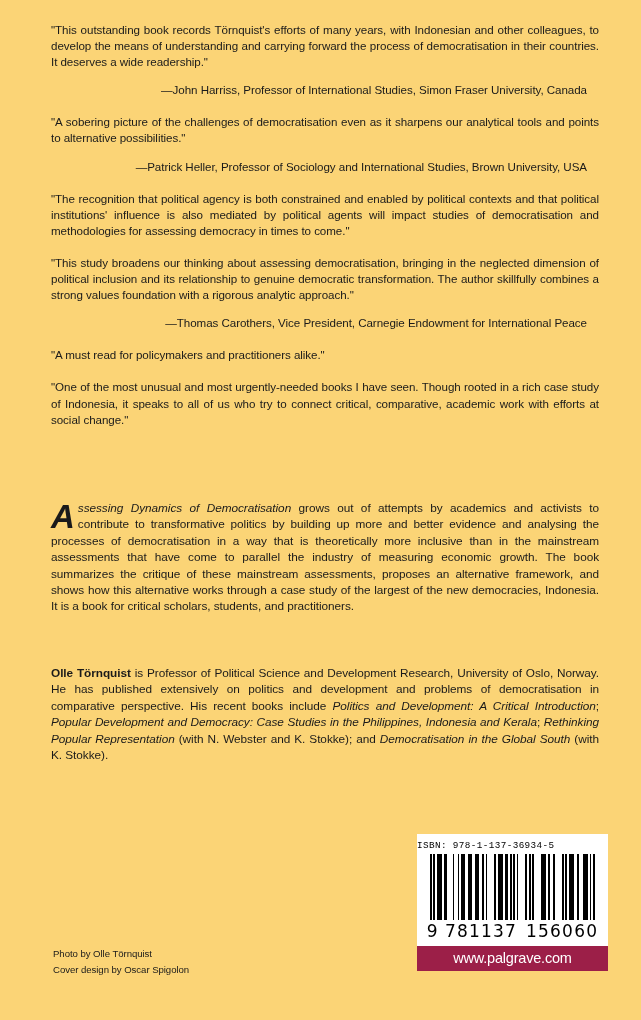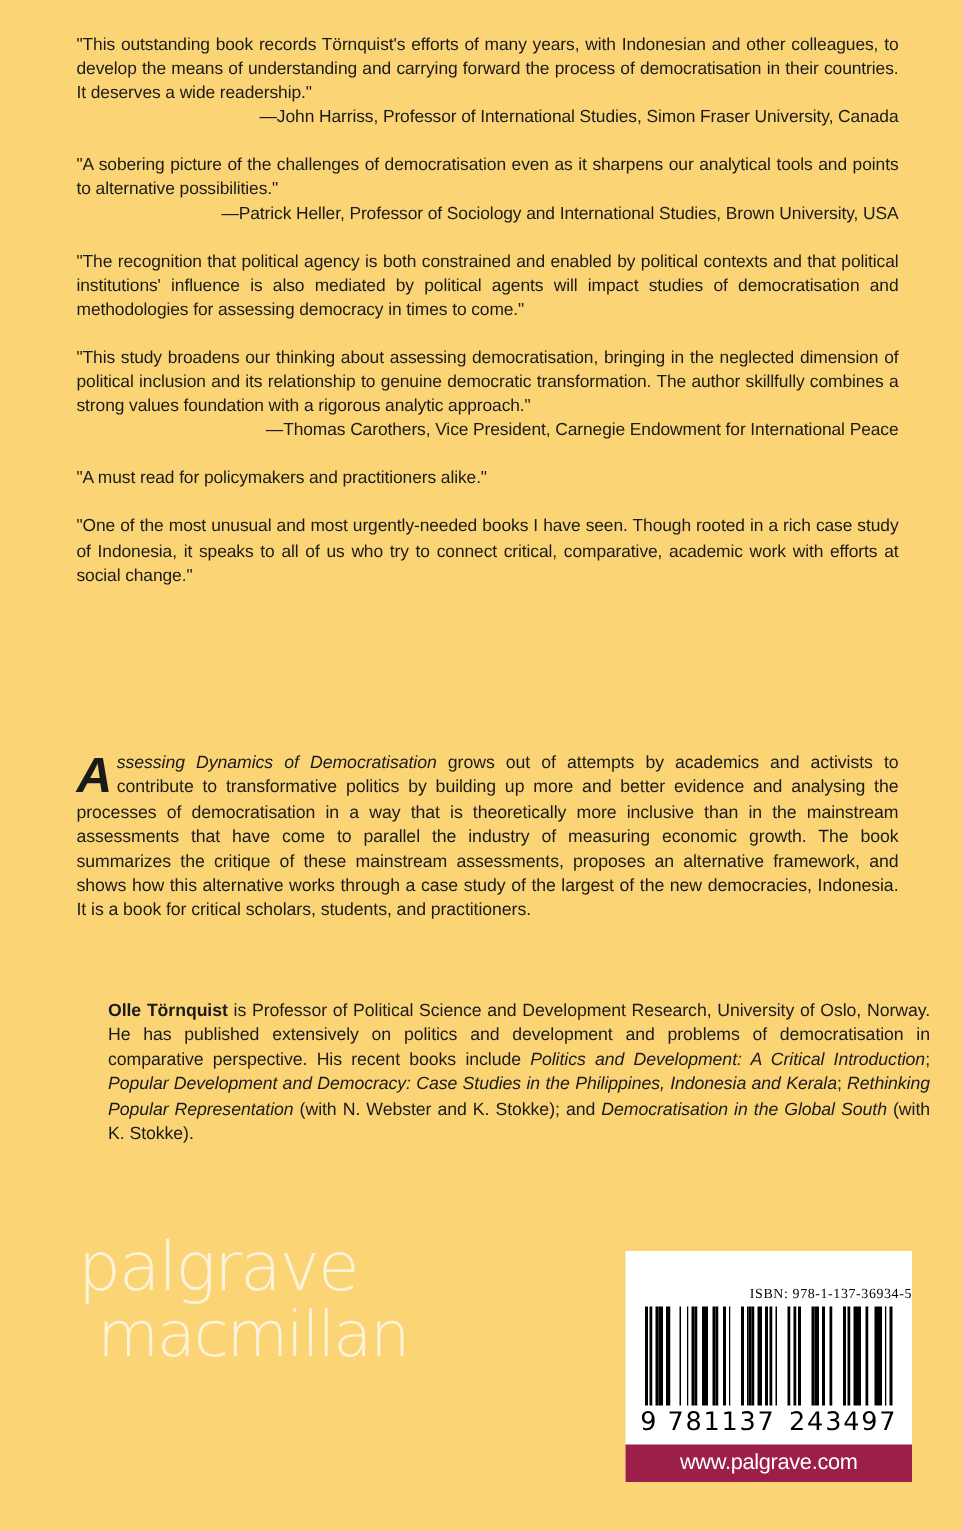--- a/index.html
+++ b/index.html
@@ -39,21 +39,21 @@
     line-height: 16.1px;
     text-align: justify;
     text-justify: inter-word;
     margin: 0;
     letter-spacing: -0.06px;
   }
   .quote-attr {
     font-size: 11.6px;
     line-height: 16.1px;
     text-align: right;
-    margin: 0;
+    margin: 12px;
     letter-spacing: -0.06px;
   }
 
   
   .blurb {
     position: absolute;
     left: 51px;
     top: 500px;
     width: 548px;
     font-size: 11.8px;
@@ -77,21 +77,20 @@
   
   .bio {
     position: absolute;
     left: 51px;
     top: 665px;
     width: 548px;
     font-size: 11.8px;
     line-height: 16.4px;
     text-align: justify;
     letter-spacing: -0.05px;
-    margin-left: 21px;
   }
   .bio .author-name { font-weight: bold; }
   .bio em { font-style: italic; }
 
   
   .logo {
     position: absolute;
     left: 52px;
     top: 822px;
     color: #fdf3dd;
@@ -125,26 +124,26 @@
 
   
   .barcode-area {
     position: absolute;
     left: 417px;
     top: 834px;
     width: 191px;
     background: #ffffff;
   }
   .isbn-line {
-    text-align: right;
-    font-family: Liberation Serif, serif;
+    text-align: left;
+    font-family: Liberation Mono, monospace;
     font-size: 9.3px;
     letter-spacing: 0.4px;
     color: #000;
-    padding: 24px 0 3px 0;
+    padding: 6px 0 3px 0;
   }
   .bars {
     height: 66px;
     margin: 0 13px;
     display: flex;
     align-items: stretch;
   }
   .bars span { display: block; height: 100%; }
   .ean-digits {
     display: flex;
@@ -205,25 +204,25 @@
   </div>
 
   <div class="blurb">
     <span class="dropcap">A</span><span class="title-italic">ssessing Dynamics of Democratisation</span><span> grows out of attempts by academics and activists to contribute to transformative politics by building up more and better evidence and analysing the processes of democratisation in a way that is theoretically more inclusive than in the mainstream assessments that have come to parallel the industry of measuring economic growth. The book summarizes the critique of these mainstream assessments, proposes an alternative framework, and shows how this alternative works through a case study of the largest of the new democracies, Indonesia. It is a book for critical scholars, students, and practitioners.</span>
   </div>
 
   <div class="bio">
     <span class="author-name">Olle Törnquist</span><span> is Professor of Political Science and Development Research, University of Oslo, Norway. He has published extensively on politics and development and problems of democratisation in comparative perspective. His recent books include </span><em>Politics and Development: A Critical Introduction</em><span>; </span><em>Popular Development and Democracy: Case Studies in the Philippines, Indonesia and Kerala</em><span>; </span><em>Rethinking Popular Representation</em><span> (with N. Webster and K. Stokke); and </span><em>Democratisation in the Global South</em><span> (with K. Stokke).</span>
   </div>
 
-  <div class="logo">
-    <span class="l1">palgrave</span>
-    <span class="l2">macmillan</span>
-  </div>
-
+
+  <div class="credits">
+    <div>Photo by Olle Törnquist</div>
+    <div>Cover design by Oscar Spigolon</div>
+  </div>
 
   <div class="barcode-area">
     <div class="isbn-line">ISBN: 978-1-137-36934-5</div>
     <div class="bars" id="bars">
         <span style="flex: 1 1 0px; background: rgb(0, 0, 0);"></span>
         <span style="flex: 1 1 0px; background: rgb(255, 255, 255);"></span>
         <span style="flex: 1 1 0px; background: rgb(0, 0, 0);"></span>
         <span style="flex: 1 1 0px; background: rgb(255, 255, 255);"></span>
         <span style="flex: 1 1 0px; background: rgb(0, 0, 0);"></span>
         <span style="flex: 1 1 0px; background: rgb(0, 0, 0);"></span>
@@ -313,18 +312,18 @@
         <span style="flex: 1 1 0px; background: rgb(0, 0, 0);"></span>
         <span style="flex: 1 1 0px; background: rgb(0, 0, 0);"></span>
         <span style="flex: 1 1 0px; background: rgb(255, 255, 255);"></span>
         <span style="flex: 1 1 0px; background: rgb(0, 0, 0);"></span>
         <span style="flex: 1 1 0px; background: rgb(255, 255, 255);"></span>
         <span style="flex: 1 1 0px; background: rgb(0, 0, 0);"></span>
       </div>
     <div class="ean-digits">
       <span class="g0">9</span>
       <span class="g1">781137</span>
-      <span class="g2">243497</span>
+      <span class="g2">156060</span>
     </div>
     <div class="palgrave-url">www.palgrave.com</div>
   </div>
 
 </div>
 
 </body></html>

